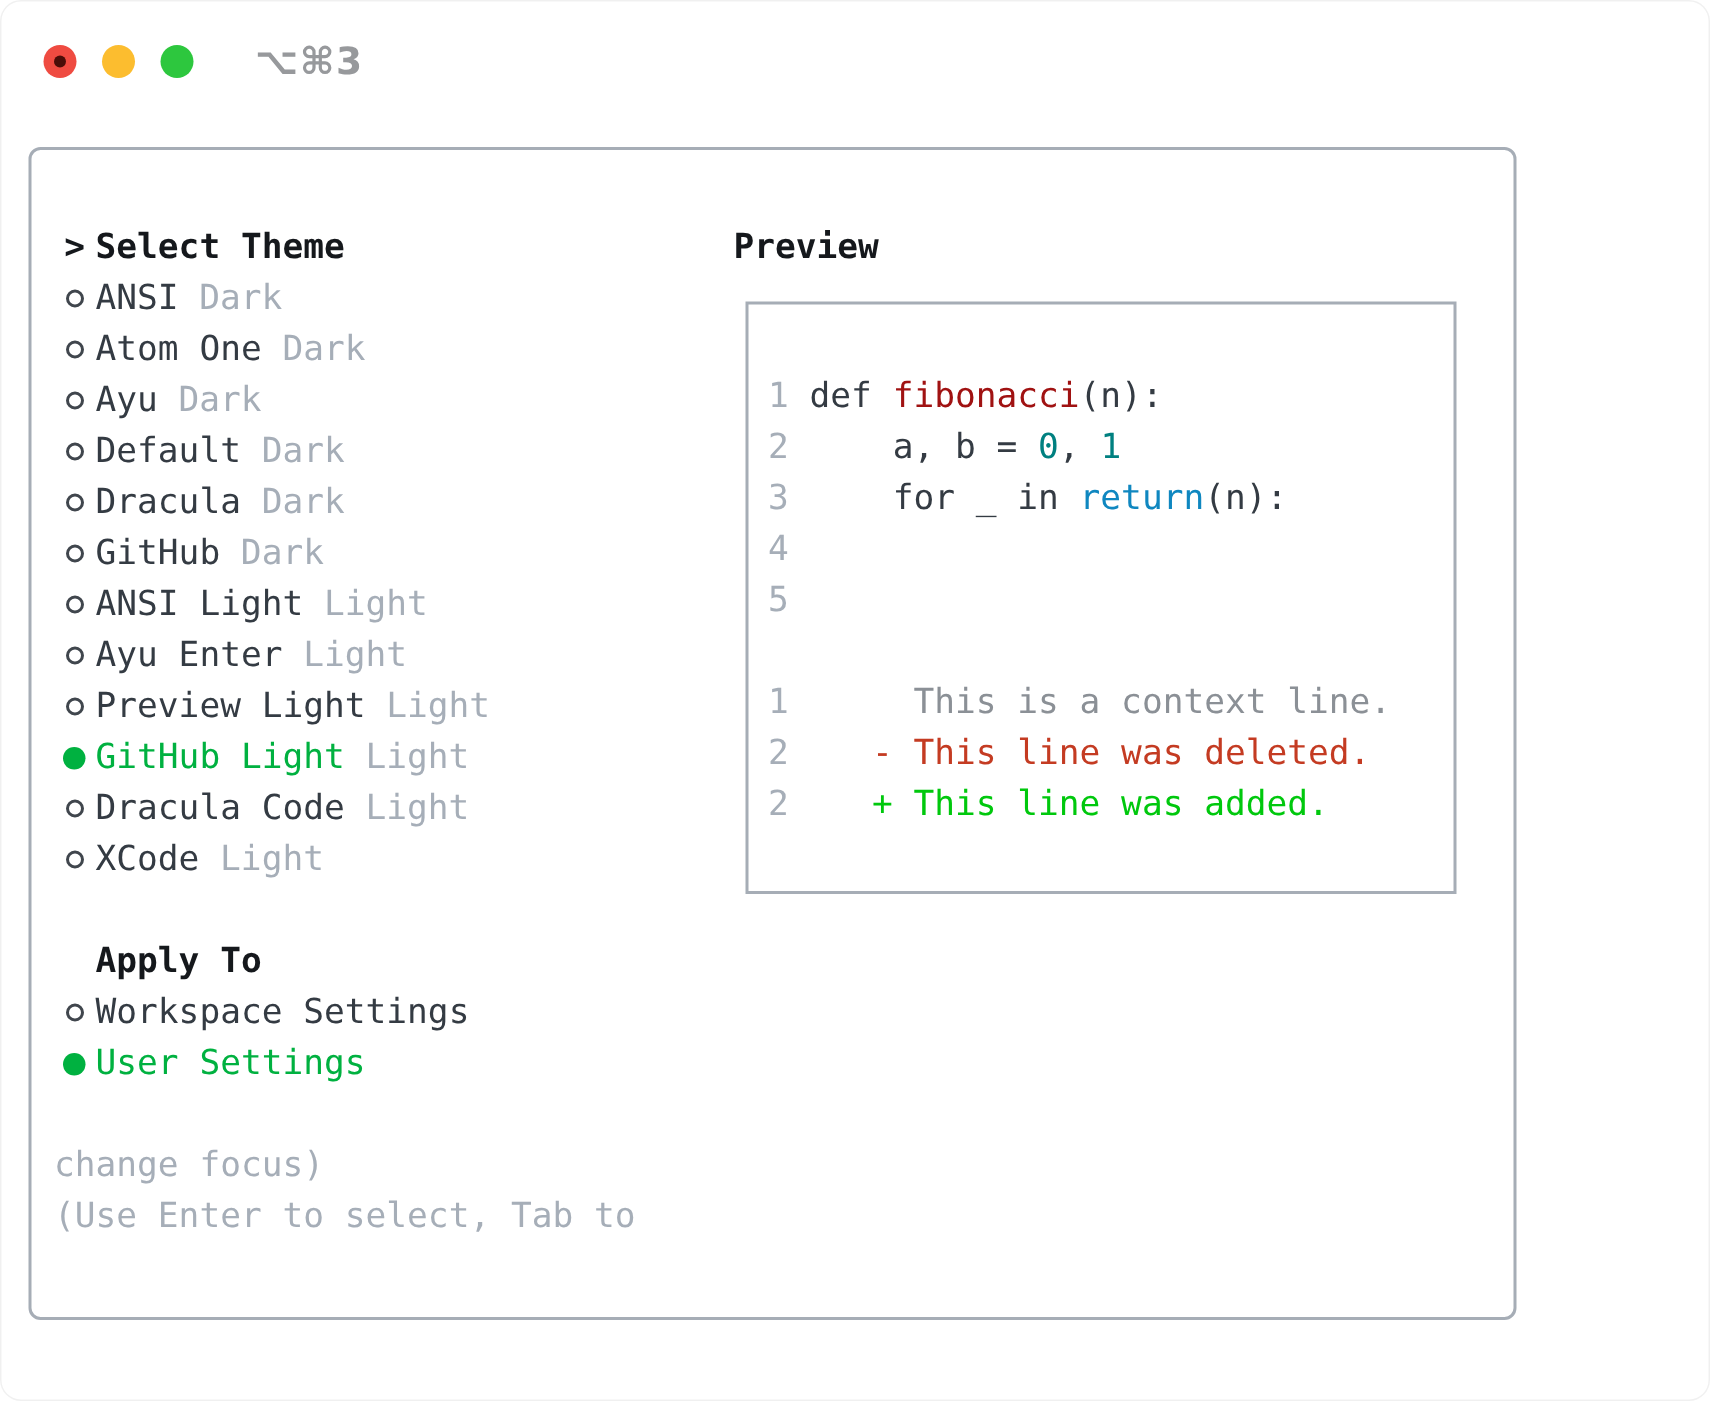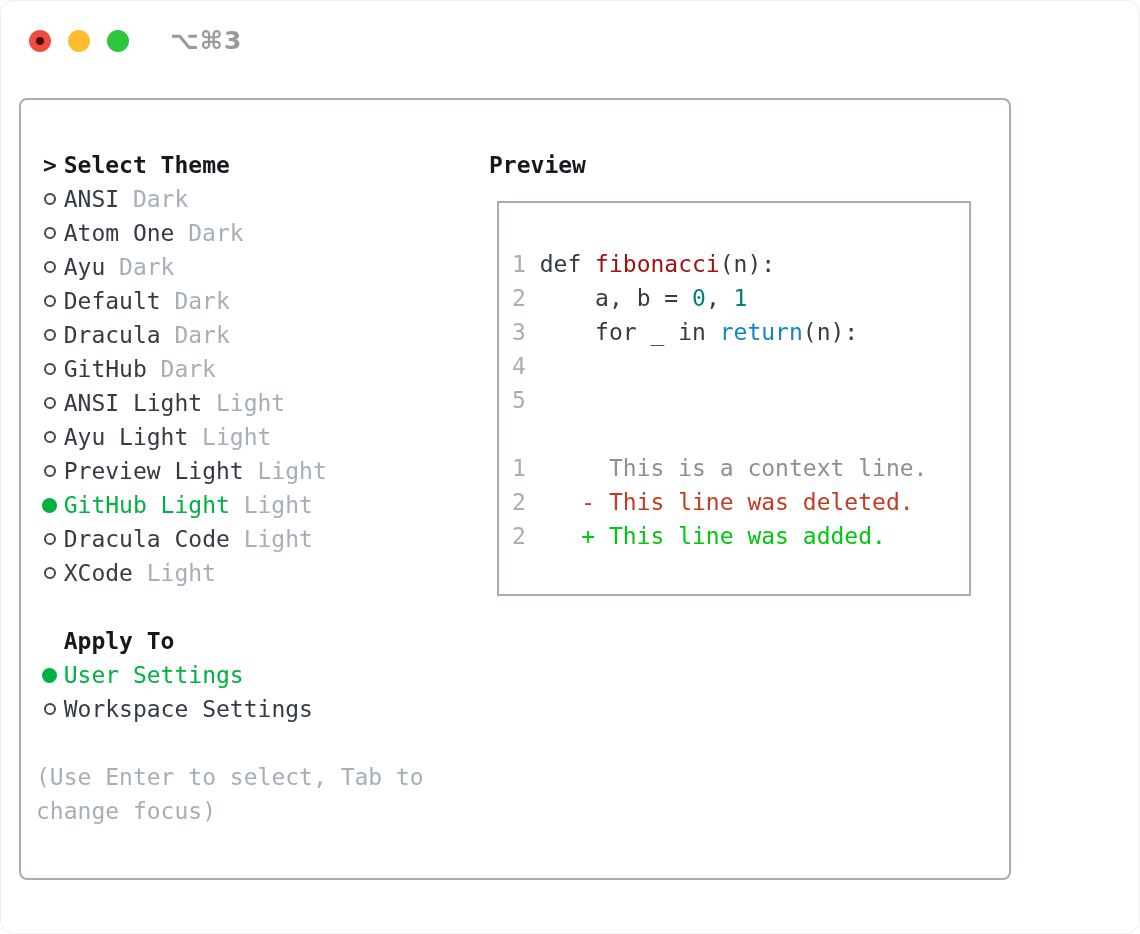--- a/index.html
+++ b/index.html
@@ -69,43 +69,43 @@
       </div>
 
       <div id="theme-list">
           <div class="row"><span class="marker"><span class="ring"></span></span><span class="t-name">ANSI</span><span class="t-variant">Dark</span></div>
           <div class="row"><span class="marker"><span class="ring"></span></span><span class="t-name">Atom One</span><span class="t-variant">Dark</span></div>
           <div class="row"><span class="marker"><span class="ring"></span></span><span class="t-name">Ayu</span><span class="t-variant">Dark</span></div>
           <div class="row"><span class="marker"><span class="ring"></span></span><span class="t-name">Default</span><span class="t-variant">Dark</span></div>
           <div class="row"><span class="marker"><span class="ring"></span></span><span class="t-name">Dracula</span><span class="t-variant">Dark</span></div>
           <div class="row"><span class="marker"><span class="ring"></span></span><span class="t-name">GitHub</span><span class="t-variant">Dark</span></div>
           <div class="row"><span class="marker"><span class="ring"></span></span><span class="t-name">ANSI Light</span><span class="t-variant">Light</span></div>
-          <div class="row"><span class="marker"><span class="ring"></span></span><span class="t-name">Ayu Light</span><span class="t-variant">Light</span></div>
+          <div class="row"><span class="marker"><span class="ring"></span></span><span class="t-name">Ayu Enter</span><span class="t-variant">Light</span></div>
           <div class="row"><span class="marker"><span class="ring"></span></span><span class="t-name">Preview Light</span><span class="t-variant">Light</span></div>
           <div class="row"><span class="marker"><span class="seldot"></span></span><span class="t-name selected">GitHub Light</span><span class="t-variant">Light</span></div>
           <div class="row"><span class="marker"><span class="ring"></span></span><span class="t-name">Dracula Code</span><span class="t-variant">Light</span></div>
           <div class="row"><span class="marker"><span class="ring"></span></span><span class="t-name">XCode</span><span class="t-variant">Light</span></div>
         </div>
 
       <div class="spacer"></div>
 
       <div class="row">
         <span class="marker"></span>
         <span class="heading">Apply To</span>
       </div>
 
       <div id="apply-list">
+          <div class="row"><span class="marker"><span class="ring"></span></span><span class="t-name">Workspace Settings</span></div>
           <div class="row"><span class="marker"><span class="seldot"></span></span><span class="t-name selected">User Settings</span></div>
-          <div class="row"><span class="marker"><span class="ring"></span></span><span class="t-name">Workspace Settings</span></div>
         </div>
 
       <div class="spacer"></div>
 
+      <div class="row hint">change focus)</div>
       <div class="row hint">(Use Enter to select, Tab to</div>
-      <div class="row hint">change focus)</div>
     </div>
 
     <div class="col-right">
       <div class="row">
         <span class="heading">Preview</span>
       </div>
       <div class="preview-box">
         <div id="preview-code">
             <div class="code-line"><span class="tk-ln">1 </span><span class="tk-code">def </span><span class="tk-fn">fibonacci</span><span class="tk-code">(n):</span></div>
             <div class="code-line"><span class="tk-ln">2 </span><span class="tk-code">    a, b = </span><span class="tk-num">0</span><span class="tk-code">, </span><span class="tk-num">1</span></div>

